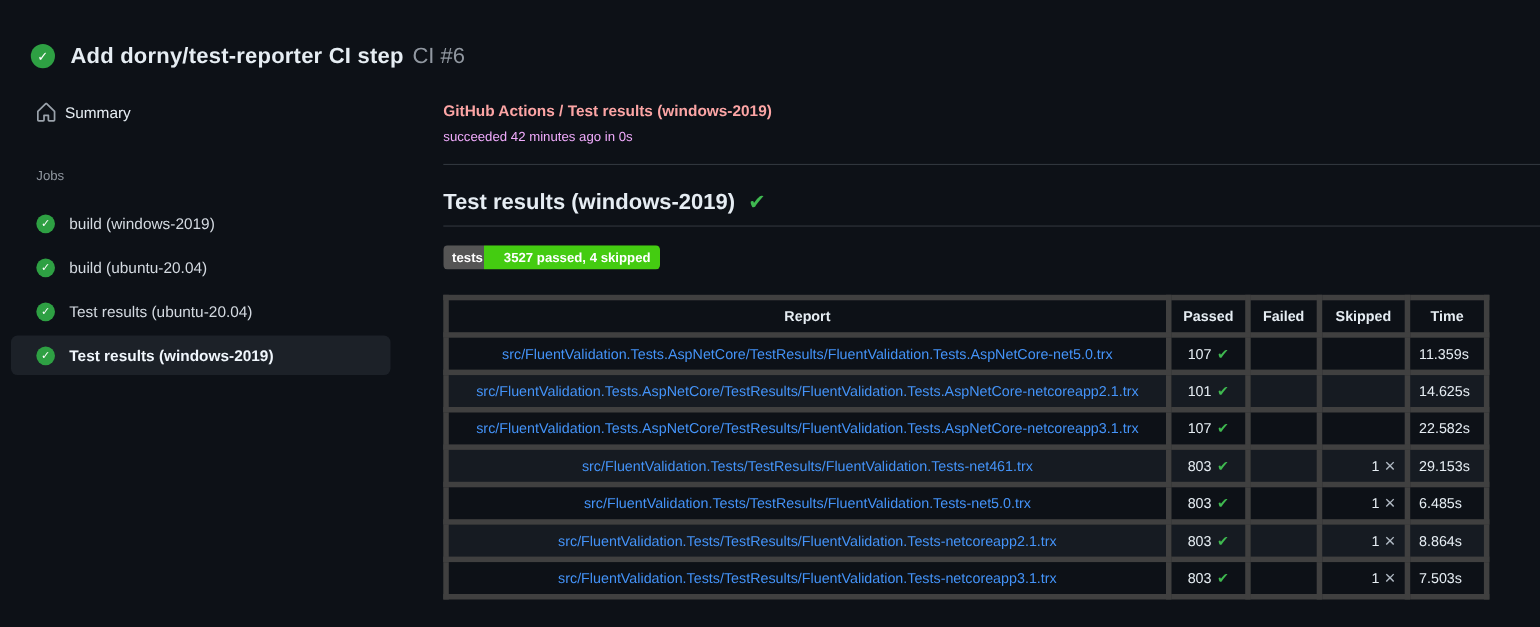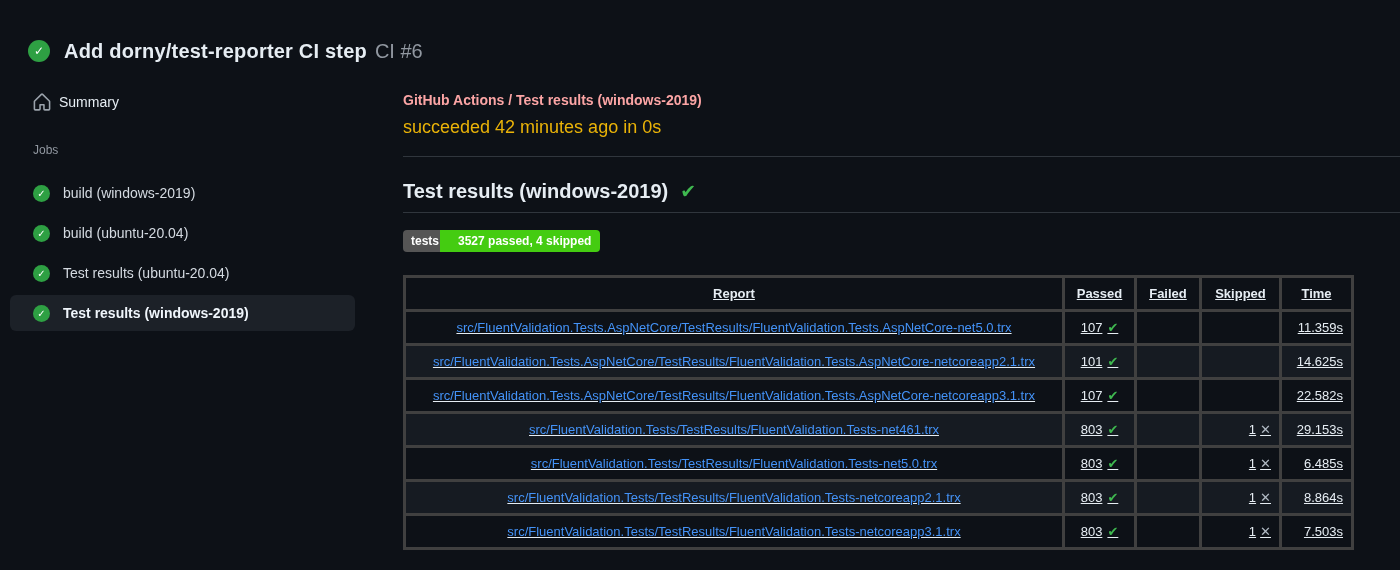--- a/index.html
+++ b/index.html
@@ -24,51 +24,51 @@
   
   .content { display:flex; align-items:flex-start; }
   
   .sidebar { width:400px; flex:0 0 auto; padding:12px 0 0 10px; }
   .side-item {
     display:flex; align-items:center; gap:8px;
     height:36px; padding:0 14px 0 23px; border-radius:6px;
     width:345px; cursor:pointer; color:#e6edf3;
   }
   .home-icon { width:18px; height:18px; flex:0 0 auto; display:inline-flex; }
-  .jobs-label { color:#9198a1; font-size:12px; padding-left:23px; margin-top:23px; }
+  .jobs-label { color:#9198a1; font-size:12px; padding-left:23px; margin-top:33px; }
   .jobs-list { margin-top:18px; }
   .job-item {
     display:flex; align-items:center; gap:13px;
     height:36px; padding:0 14px 0 23px; border-radius:6px;
     width:345px; margin-bottom:4px; cursor:pointer; color:#d4dae1;
   }
   .job-item.selected { background:#1c2128; color:#f0f6fc; font-weight:700; }
   
   .main { flex:1 1 auto; padding:20px 0 0 3px; }
   .breadcrumb { font-size:14px; font-weight:700; color:#fca5a5; }
-  .status-line { font-size:18px; color:#eab308; margin-top:9px; }
+  .status-line { font-size:12px; color:#f0abfc; margin-top:9px; }
   .divider { border:0; border-top:1px solid #30363d; height:0; margin-top:18px; }
   .section-head { display:flex; align-items:center; gap:12px; margin-top:23px; }
   .section-title { font-size:20px; font-weight:700; }
   .head-check { color:var(--check-green,#3fb950); font-size:19px; font-weight:bold; }
   .divider2 { border:0; border-top:1px solid #30363d; height:0; margin-top:9px; }
   
   .badge { display:inline-flex; margin-top:17px; border-radius:4px; overflow:hidden;
            font-size:12px; font-weight:600; line-height:1; }
   .badge-label { background:var(--badge-grey,#555555); color:#fff; padding:5px 1px 5px 8px; }
   .badge-value { background:var(--badge-green,#44cc11); color:#fff; padding:5px 9px 5px 18px; }
   
   table.results { margin-top:23px; width:951px; border-collapse:collapse; table-layout:fixed;
                   font-size:13px; }
   table.results th, table.results td {
-    border:3px solid #404040; height:34px; padding:0 8px; white-space:nowrap; overflow:hidden;text-decoration:underline;
+    border:5px solid #404040; height:34px; padding:0 8px; white-space:nowrap; overflow:hidden;
   }
   table.results th { font-weight:700; color:#e6edf3; text-align:center; }
   th.col-report, td.cell-report { text-align:center; padding-left:14px; }
-  th.col-time, td.cell-time { text-align:right; padding-right:13px; }
+  th.col-time, td.cell-time { text-align:left; padding-right:13px; }
   td.cell-passed { text-align:center; }
   td.cell-skipped { text-align:right; padding-right:13px; }
   td.cell-time { color:#e6edf3; }
   tbody tr:nth-child(even) { background:#161b22; }
   a.report-link { color:var(--link-blue,#4493f8); text-decoration:none; }
   .pass-check { color:var(--check-green,#3fb950); font-weight:bold; margin-left:5px; font-size:13px; }
   .skip-x { color:#b1bac4; font-weight:bold; margin-left:4px; font-size:13px; }
 </style>
 </head>
 <body>

